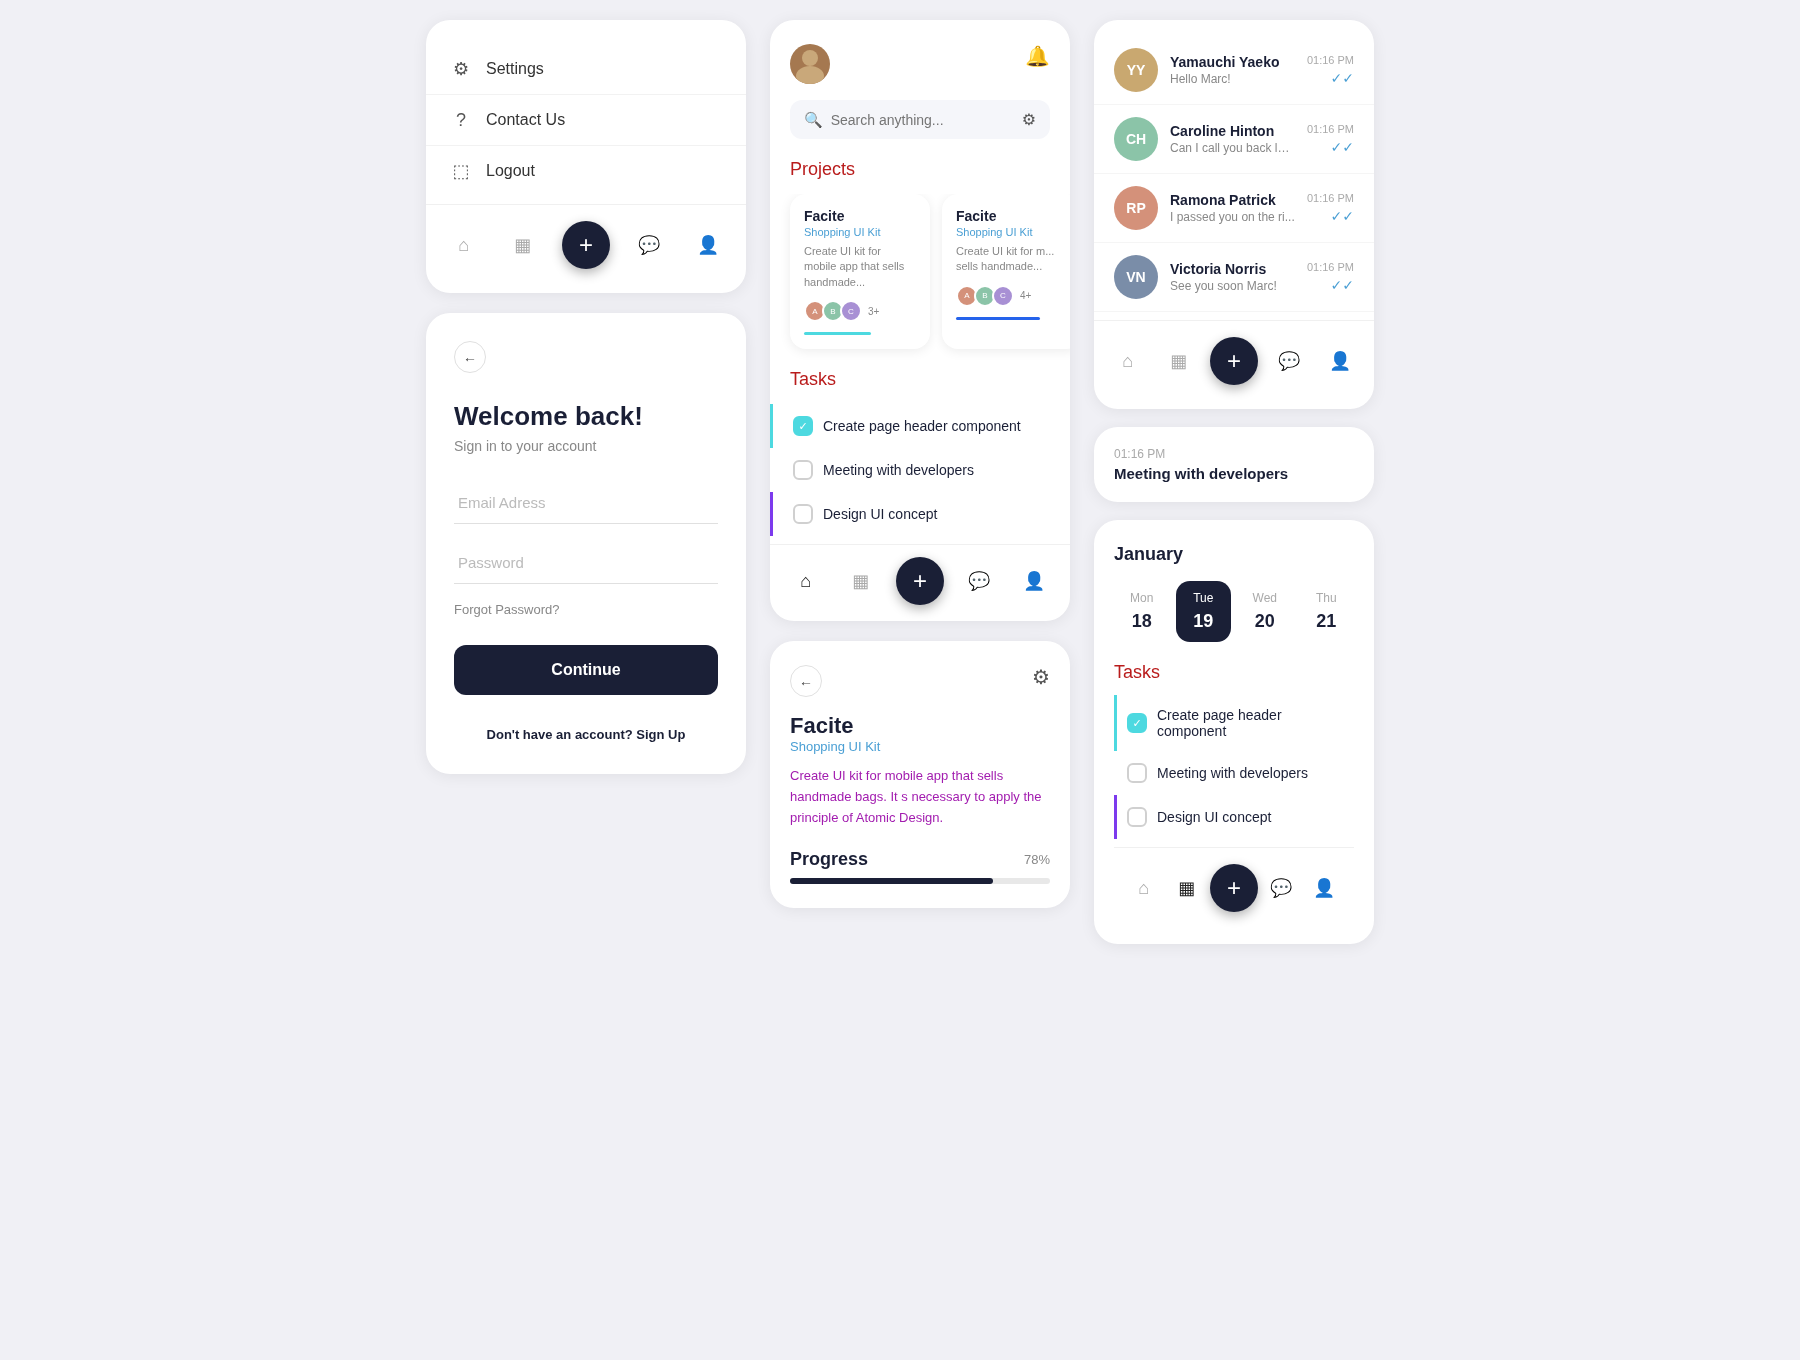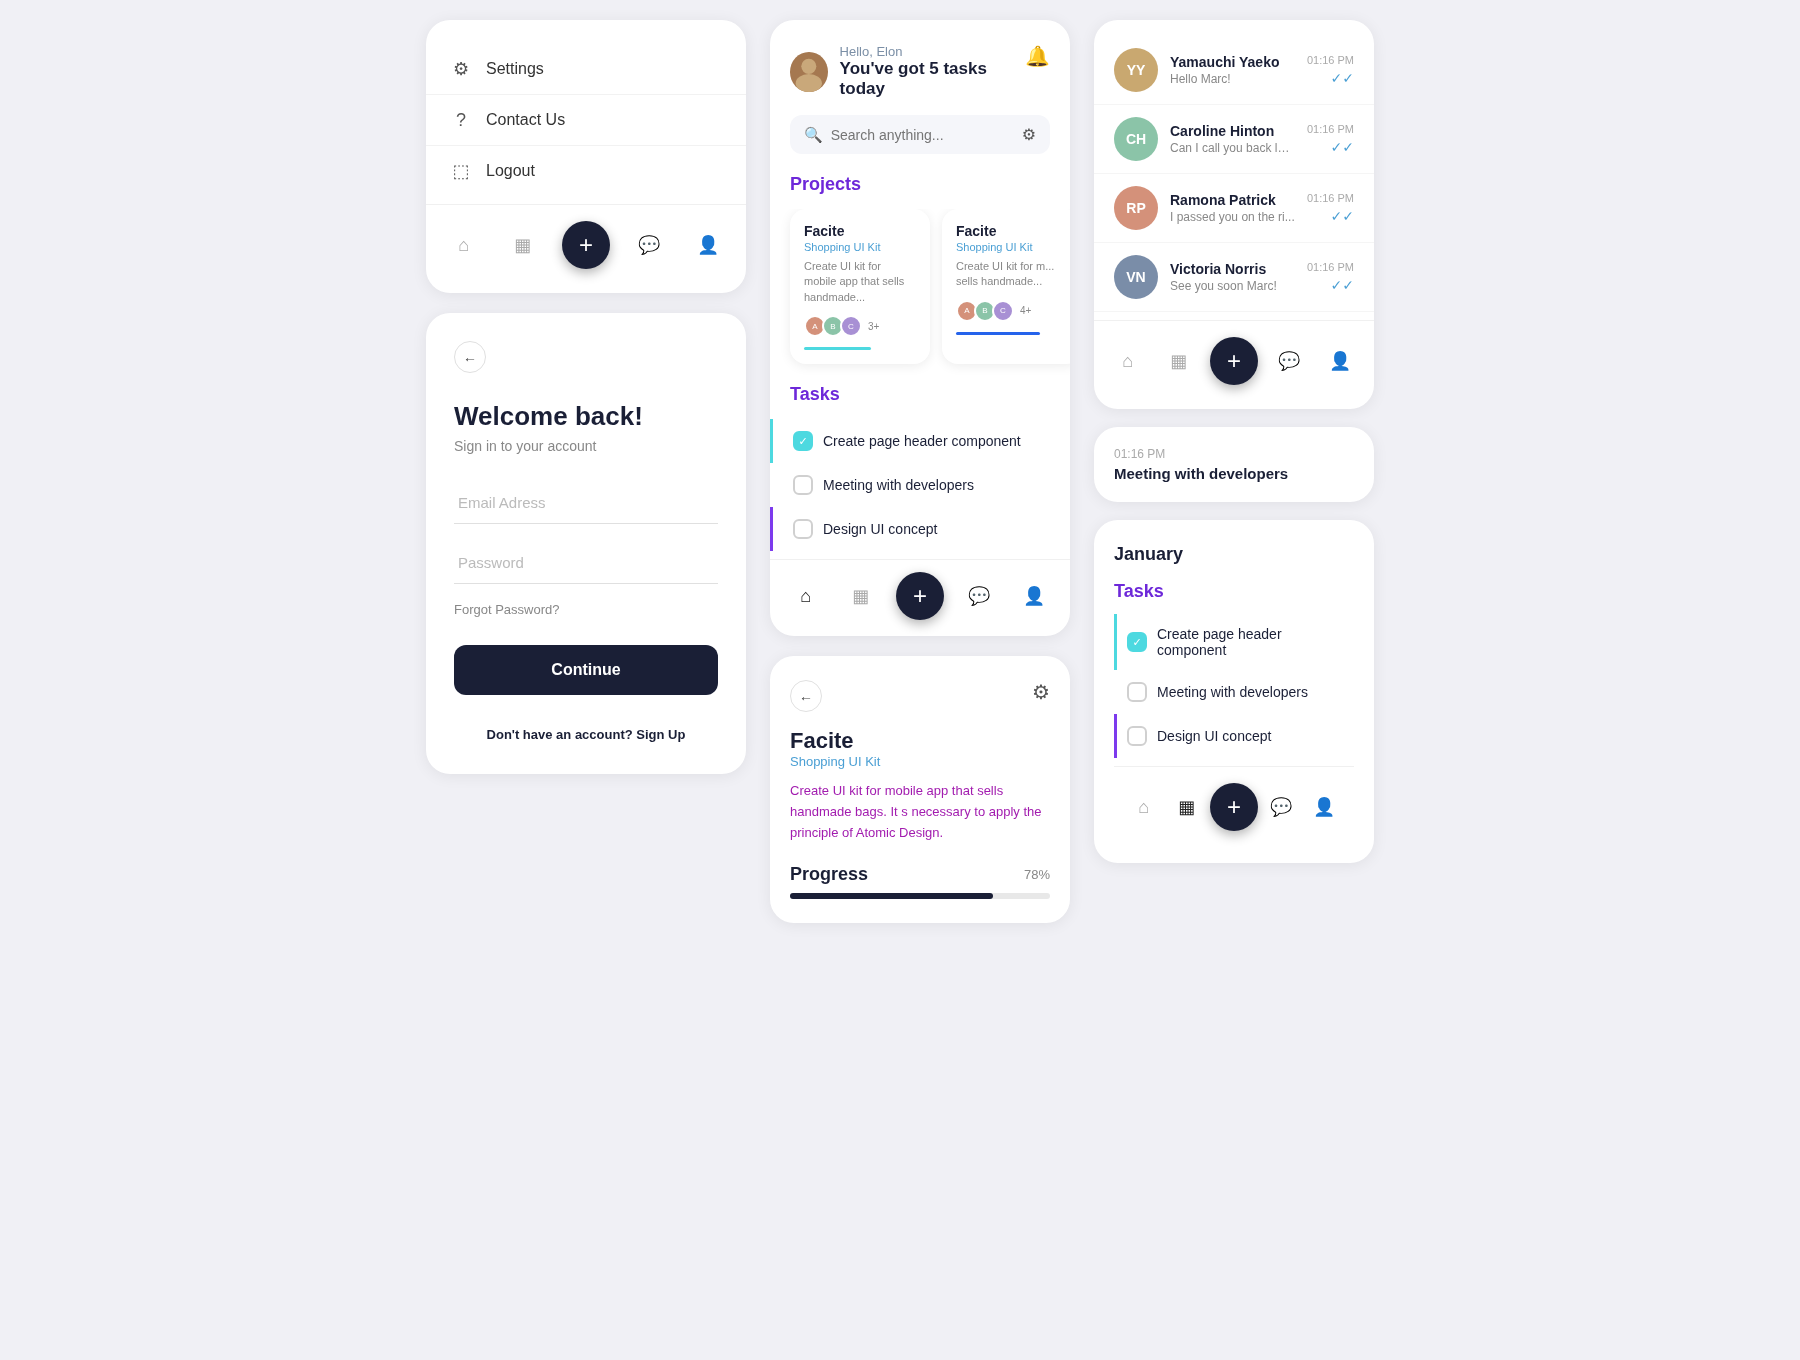--- a/index.html
+++ b/index.html
@@ -177,22 +177,22 @@
       border: none;
       background: transparent;
       font-size: 14px;
       color: #555;
       outline: none;
     }
     .filter-icon { color: #555; font-size: 16px; cursor: pointer; }
 
     .section-title {
       font-size: 18px;
-      font-weight: 700;
-      color: #6d28d9;
+      font-weight: 400;
+      color: #b91c1c;
       padding: 0 20px 14px;
     }
 
     
     .projects-row {
       display: flex;
       gap: 12px;
       padding: 0 20px 20px;
       overflow-x: auto;
     }
@@ -407,24 +407,20 @@
 
   <div class="card home-card">
     <div class="home-header">
       <div class="home-header-left">
         <div class="avatar" style="background:#a57850;">
           <svg width="40" height="40" viewBox="0 0 40 40">
               <circle cx="20" cy="14" r="8" fill="#c9a87a"></circle>
               <ellipse cx="20" cy="32" rx="14" ry="10" fill="#c9a87a"></ellipse>
             </svg>
         </div>
-        <div>
-          <div class="hello-text">Hello, Elon</div>
-          <div class="tasks-text">You've got 5 tasks today</div>
-        </div>
       </div>
       <div class="bell-icon">🔔</div>
     </div>
 
     <div class="search-bar">
       <span class="search-icon">🔍</span>
       <input class="search-input" type="text" placeholder="Search anything..." style="">
       <span class="filter-icon">⚙</span>
     </div>
 
@@ -555,20 +551,38 @@
     </div>
   </div>
 
   <div class="card" style="padding:20px;">
     <div style="font-size:12px;color:#aaa;margin-bottom:4px;">01:16 PM</div>
     <div style="font-size:15px;font-weight:600;color:#1a1f36;">Meeting with developers</div>
   </div>
 
   <div class="card cal-card">
     <div class="cal-month">January</div>
+    <div class="cal-days">
+      <div class="cal-day">
+        <div class="cal-day-name">Mon</div>
+        <div class="cal-day-num">18</div>
+      </div>
+      <div class="cal-day active">
+        <div class="cal-day-name">Tue</div>
+        <div class="cal-day-num">19</div>
+      </div>
+      <div class="cal-day">
+        <div class="cal-day-name">Wed</div>
+        <div class="cal-day-num">20</div>
+      </div>
+      <div class="cal-day">
+        <div class="cal-day-name">Thu</div>
+        <div class="cal-day-num">21</div>
+      </div>
+    </div>
 
     <div class="section-title" style="padding:0 0 12px;">Tasks</div>
 
     <div class="right-task-item cyan">
       <div class="task-checkbox checked">✓</div>
       <span class="task-label">Create page header component</span>
     </div>
     <div class="right-task-item">
       <div class="task-checkbox"></div>
       <span class="task-label">Meeting with developers</span>

